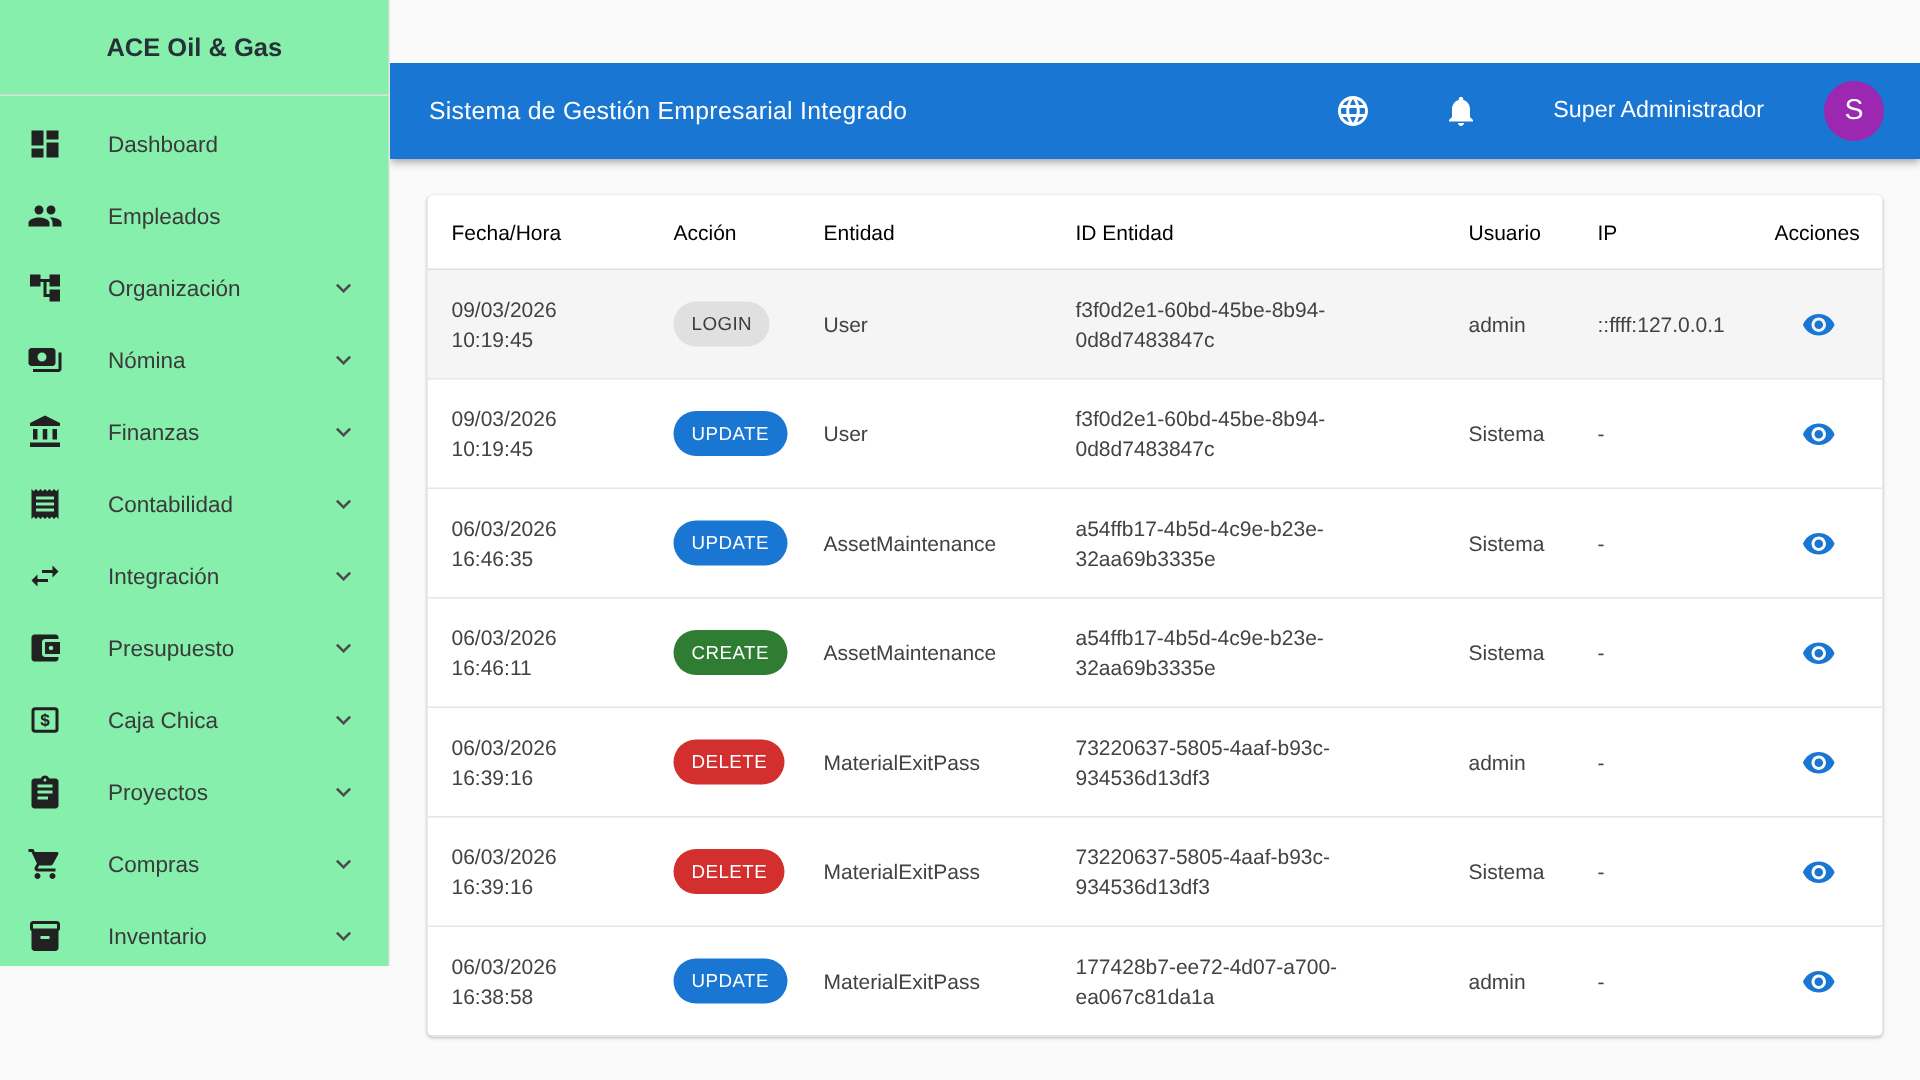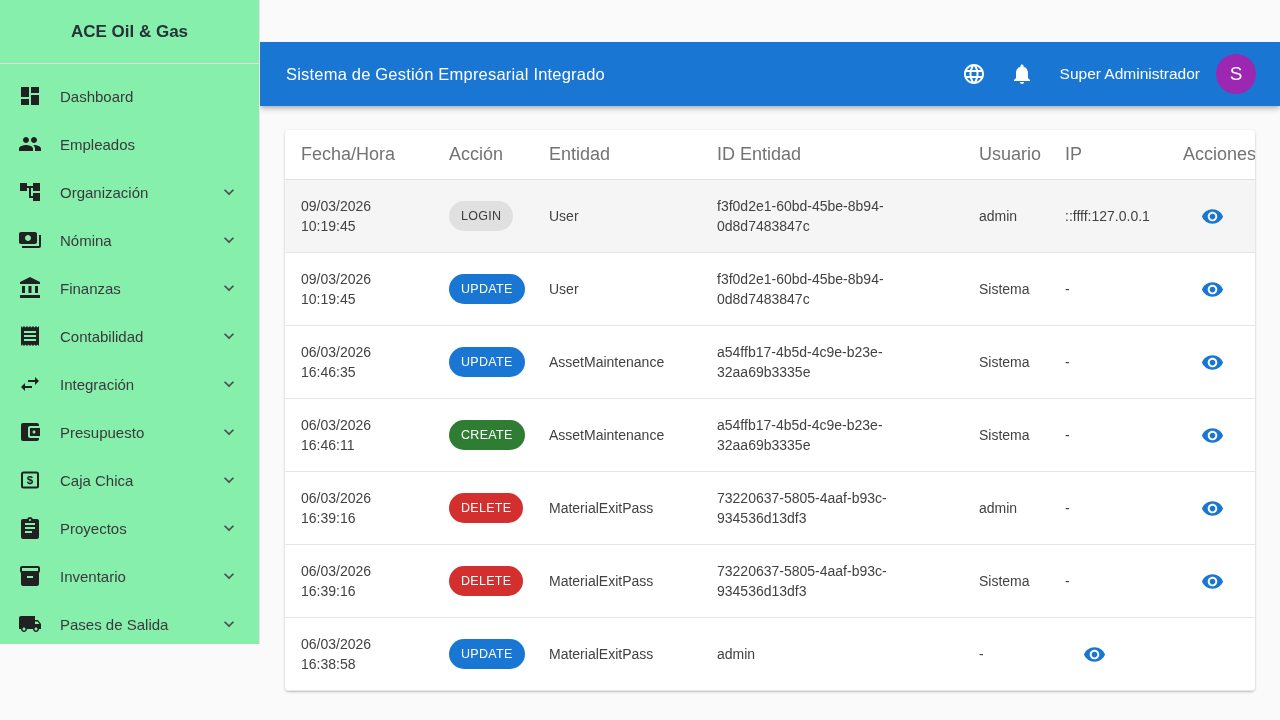--- a/index.html
+++ b/index.html
@@ -22,35 +22,35 @@
     border-bottom:1px solid #e0e0e0;
   }
   .menu { padding-top:8px; }
   .menu-item {
     height:48px; display:flex; align-items:center;
     padding:0 20px 0 18px; cursor:pointer; background:transparent; border:none; width:100%;
     font-family:inherit; text-align:left;
   }
   .menu-item .mi-icon { width:24px; height:24px; color:#212121; flex:0 0 24px; }
   .menu-item .mi-icon svg { width:24px; height:24px; display:block; }
-  .menu-item .mi-label { margin-left:18px; font-size:15px; color:#3a3a3a; flex:1; }
+  .menu-item .mi-label { margin-left:30px; font-size:15px; color:#3a3a3a; flex:1; }
   .menu-item .mi-chevron { width:20px; height:20px; color:#4a4a4a; }
   .menu-item .mi-chevron svg { width:20px; height:20px; display:block; }
 
   
   .main { flex:1; display:flex; flex-direction:column; min-width:0; }
 
   .appbar {
     height:64px; background:var(--appbar,#1976d2); color:#fff;
     display:flex; align-items:center; padding:0 24px 0 26px;
     box-shadow:0 2px 4px -1px rgba(0,0,0,.2), 0 4px 5px 0 rgba(0,0,0,.14);
     position:relative; z-index:2;margin-top:42px;
   }
   .appbar-title { font-size:16.5px; letter-spacing:.2px; }
-  .appbar-right { margin-left:auto; display:flex; align-items:center; }
+  .appbar-right { margin-left:auto; display:flex; align-items:center;gap:24px; }
   .icon-btn {
     width:40px; height:40px; border:none; background:transparent; color:inherit;
     display:flex; align-items:center; justify-content:center; cursor:pointer; border-radius:50%;
   }
   .icon-btn svg { width:24px; height:24px; display:block; }
   .appbar .user-name { font-size:15.5px; margin:0 16px 0 18px; }
   .avatar {
     width:40px; height:40px; border-radius:50%; background:var(--avatar,#9c27b0);
     color:#fff; font-size:19px; display:flex; align-items:center; justify-content:center;
     border:none; cursor:pointer;
@@ -75,21 +75,21 @@
     background:#fff; border-radius:4px;
     box-shadow:0 1px 3px rgba(0,0,0,.12), 0 1px 2px rgba(0,0,0,.14);
     overflow:hidden;
   }
   .trow, .thead-row {
     display:grid;
     grid-template-columns:148px 100px 168px 262px 86px 118px 1fr;
     align-items:center; padding-left:16px;
   }
   .thead-row { height:50px; border-bottom:1px solid #e0e0e0; }
-  .th { font-size:18px; font-weight:500; color:#737373; padding-right:16px; }
+  .th { font-size:14px; font-weight:500; color:#000000; padding-right:16px; }
   .trow { height:73px; border-bottom:1px solid #e6e6e6; }
   .trow.highlight { background:#f5f5f5; }
   .td { font-size:14px; color:#424242; padding-right:16px; line-height:20px; }
   .td .id-wrap { max-width:182px; word-break:normal; overflow-wrap:break-word; }
   .badge {
     display:inline-block; padding:5px 12px; border-radius:16px;
     font-size:12.5px; letter-spacing:.3px; color:#fff; white-space:nowrap;
   }
   .badge.login { background:var(--badge-login-bg,#e0e0e0); color:var(--badge-login-text,#3c3c3c); }
   .badge.update { background:var(--badge-update,#1976d2); }
@@ -228,20 +228,33 @@
             </svg>
           </span>
   </button>
         <button class="menu-item">
     <span class="mi-icon">
             <svg viewBox="0 0 24 24" fill="currentColor">
               <path d="M19 3h-4.18C14.4 1.84 13.3 1 12 1c-1.3 0-2.4.84-2.82 2H5c-1.1 0-2 .9-2 2v16c0 1.1.9 2 2 2h14c1.1 0 2-.9 2-2V5c0-1.1-.9-2-2-2zm-7 0c.55 0 1 .45 1 1s-.45 1-1 1-1-.45-1-1 .45-1 1-1zm2 14H7v-2h7v2zm3-4H7v-2h10v2zm0-4H7V7h10v2z"></path>
             </svg>
           </span>
     <span class="mi-label">Proyectos</span>
+    <span class="mi-chevron">
+            <svg viewBox="0 0 24 24" fill="currentColor">
+              <path d="M16.59 8.59L12 13.17 7.41 8.59 6 10l6 6 6-6z"></path>
+            </svg>
+          </span>
+  </button>
+        <button class="menu-item">
+    <span class="mi-icon">
+            <svg viewBox="0 0 24 24" fill="currentColor">
+              <path d="M7 18c-1.1 0-1.99.9-1.99 2S5.9 22 7 22s2-.9 2-2-.9-2-2-2zM1 2v2h2l3.6 7.59-1.35 2.45c-.16.28-.25.61-.25.96 0 1.1.9 2 2 2h12v-2H7.42c-.14 0-.25-.11-.25-.25l.03-.12.9-1.63h7.45c.75 0 1.41-.41 1.75-1.03l3.58-6.49c.08-.14.12-.31.12-.48 0-.55-.45-1-1-1H5.21l-.94-2H1zm16 16c-1.1 0-1.99.9-1.99 2s.89 2 1.99 2 2-.9 2-2-.9-2-2-2z"></path>
+            </svg>
+          </span>
+    <span class="mi-label">Compras</span>
     <span class="mi-chevron">
             <svg viewBox="0 0 24 24" fill="currentColor">
               <path d="M16.59 8.59L12 13.17 7.41 8.59 6 10l6 6 6-6z"></path>
             </svg>
           </span>
   </button>
         <button class="menu-item">
     <span class="mi-icon">
             <svg viewBox="0 0 24 24" fill="currentColor">
               <path d="M20 2H4c-1 0-2 .9-2 2v3.01c0 .72.43 1.34 1 1.69V20c0 1.1 1.1 2 2 2h14c.9 0 2-.9 2-2V8.7c.57-.35 1-.97 1-1.69V4c0-1.1-1-2-2-2zm-5 12H9v-2h6v2zm5-7H4V4h16v3z"></path>
@@ -452,20 +465,23 @@
       </button>
     </div>
   </div>
             <div class="trow">
     <div class="td">
       <div>06/03/2026</div>
                 <div>16:38:58</div>
     </div>
     <div class="td"><span class="badge update">UPDATE</span></div>
     <div class="td">MaterialExitPass</div>
+    <div class="td">
+                <div class="id-wrap">177428b7-ee72-4d07-a700-ea067c81da1a</div>
+              </div>
     <div class="td">admin</div>
     <div class="td">-</div>
     <div class="td">
       <button class="eye-btn">
         <span>
                     <svg viewBox="0 0 24 24" fill="currentColor" width="23" height="23">
                       <path d="M12 4.5C7 4.5 2.73 7.61 1 12c1.73 4.39 6 7.5 11 7.5s9.27-3.11 11-7.5c-1.73-4.39-6-7.5-11-7.5zM12 17c-2.76 0-5-2.24-5-5s2.24-5 5-5 5 2.24 5 5-2.24 5-5 5zm0-8c-1.66 0-3 1.34-3 3s1.34 3 3 3 3-1.34 3-3-1.34-3-3-3z"></path>
                     </svg>
                   </span>
       </button>

